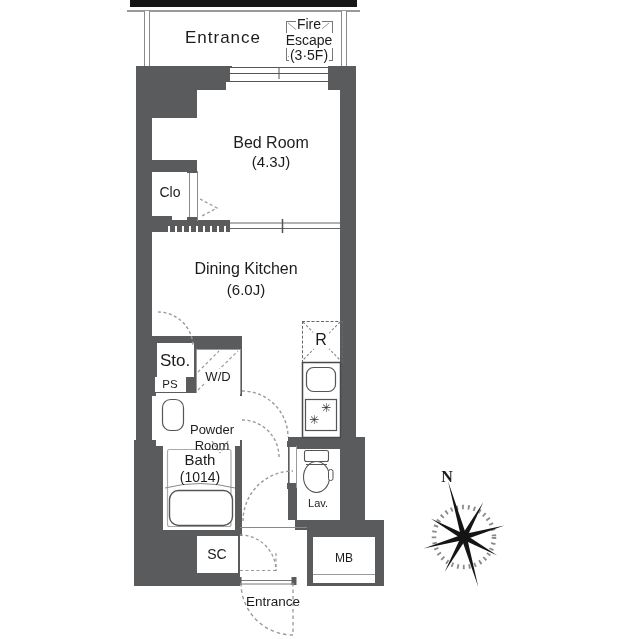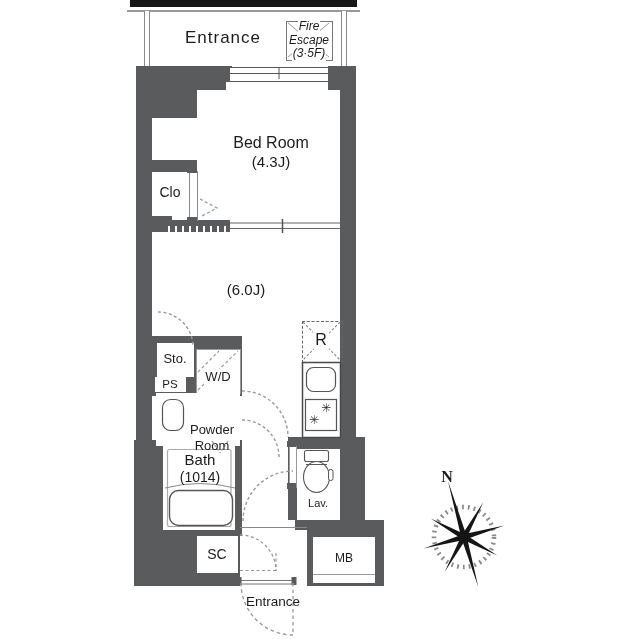--- a/index.html
+++ b/index.html
@@ -12,21 +12,21 @@
   .white{position:absolute;background:#fff;}
   .lbl{position:absolute;white-space:nowrap;transform:translateX(-50%);color:var(--txt);}
   .rail{position:absolute;width:4px;border-left:1.5px solid #8a8a8a;border-right:1.5px solid #8a8a8a;background:#fff;}
   svg{position:absolute;left:0;top:0;pointer-events:none;}
   .hatchteeth{position:absolute;left:0;bottom:0;width:100%;height:6px;
     background:repeating-linear-gradient(90deg,#fff 0 2px,transparent 2px 7px);}
   .burner{position:absolute;font-size:12px;color:#333;transform:translateX(-50%);}
   #watermark{position:absolute;font-weight:bold;font-size:22px;letter-spacing:1px;
     color:var(--wm);opacity:.92;-webkit-text-stroke:1px rgba(185,185,185,.75);
     text-shadow:0 0 1px rgba(180,180,180,.6);z-index:50;}
-  .fe-line{font-size:12px;line-height:1.12;background:#fff;padding:0 1px;font-style:italic;}
+  .fe-line{font-size:14px;line-height:1.12;background:#fff;padding:0 1px;}
 </style>
 </head>
 <body>
 
 <div id="stage">
 
   <div class="w" style="left:130px;top:0;width:227px;height:7px;background:var(--black);"></div>
   <div class="w" style="left:127px;top:10px;width:233px;height:1.5px;background:#999;"></div>
   <div class="rail" style="left:144px;top:11px;height:56px;"></div>
   <div class="rail" style="left:341px;top:11px;height:56px;"></div>
@@ -141,22 +141,23 @@
       <polygon points="430.8,518.6 465.4,534.6 462.6,539.4"></polygon>
     </g>
   </svg>
 
   <span class="burner" style="left:326px;top:401px;">✳</span>
   <span class="burner" style="left:314px;top:413px;">✳</span>
 
   <div class="lbl" style="left:271px;top:134px;font-size:16px;">Bed Room</div>
   <div class="lbl" style="left:271px;top:153px;font-size:15px;">(4.3J)</div>
   <div class="lbl" style="left:170px;top:184px;font-size:14px;">Clo</div>
+  <div class="lbl" style="left:246px;top:260px;font-size:16px;">Dining Kitchen</div>
   <div class="lbl" style="left:246px;top:281px;font-size:15px;">(6.0J)</div>
-  <div class="lbl" style="left:175px;top:351px;font-size:13px;">Sto.</div>
+  <div class="lbl" style="left:175px;top:351px;font-size:17px;">Sto.</div>
   <div class="lbl" style="left:170px;top:378px;font-size:11.5px;">PS</div>
   <div class="lbl" style="left:218px;top:369px;font-size:13px;background:#fff;padding:0 1px;">W/D</div>
   <div style="position:absolute;left:212px;top:402px;transform:translateX(-50%);font-size:13px;line-height:1.25;text-align:center;margin-top:20px;">
     <div>Powder</div>
     <div>Room</div>
   </div>
   <div class="lbl" style="left:200px;top:451px;font-size:15px;">Bath</div>
   <div class="lbl" style="left:200px;top:469px;font-size:14px;">(1014)</div>
   <div class="lbl" style="left:321px;top:331px;font-size:16px;background:#fff;padding:0 2px;">R</div>
   <div class="lbl" style="left:318px;top:497px;font-size:11px;">Lav.</div>

